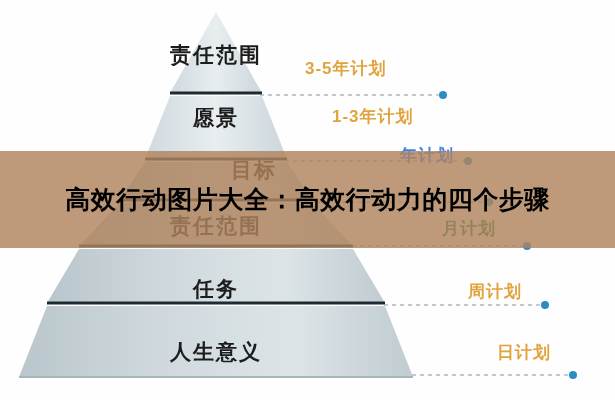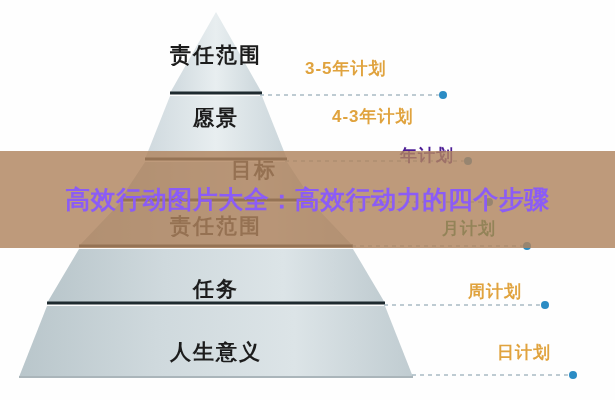--- a/index.html
+++ b/index.html
@@ -156,31 +156,31 @@
     </svg>
 
     <div class="tier-label" style="left: 216px; top: 55px; font-size: 21px;">责任范围</div>
     <div class="tier-label" style="left: 216px; top: 118px; font-size: 21px; text-align: center;">愿景</div>
     <div class="tier-label" style="left: 216px; top: 170px; font-size: 21px; margin-left: 38px;">目标</div>
     <div class="tier-label" style="left: 216px; top: 226px; font-size: 21px;">责任范围</div>
     <div class="tier-label" style="left: 216px; top: 289px; font-size: 21px;">任务</div>
     <div class="tier-label" style="left: 216px; top: 352px; font-size: 21px;">人生意义</div>
 
     <div class="plan-label" style="left: 305px; top: 68px; font-size: 17px; color: rgb(224, 163, 62);">3-5年计划</div>
-    <div class="plan-label" style="left: 332px; top: 116px; font-size: 17px; color: rgb(224, 163, 62);">4-3年计划</div>
-    <div class="plan-label" style="left: 400px; top: 155px; font-size: 17px; color: #4c1d95; text-align: center;">年计划</div>
+    <div class="plan-label" style="left: 332px; top: 116px; font-size: 17px; color: rgb(224, 163, 62);">1-3年计划</div>
+    <div class="plan-label" style="left: 400px; top: 155px; font-size: 17px; color: #3b82f6; text-align: center;">年计划</div>
     <div class="plan-label" style="left: 442px; top: 228px; font-size: 17px; color: #15803d;">月计划</div>
     <div class="plan-label" style="left: 497px; top: 352px; font-size: 17px; color: rgb(224, 163, 62);">日计划</div>
     <div class="plan-label" style="left: 468px; top: 291px; font-size: 17px; color: rgb(224, 163, 62);">周计划</div>
 
     <div class="conn-dot" style="left: 443px; top: 95px; background: rgb(43, 140, 196);"></div>
     <div class="conn-dot" style="left: 468px; top: 161px; background: rgb(43, 140, 196);"></div>
     <div class="conn-dot" style="left: 489px; top: 202px; background: rgb(43, 140, 196);"></div>
     <div class="conn-dot" style="left: 527px; top: 246px; background: rgb(43, 140, 196);"></div>
     <div class="conn-dot" style="left: 545px; top: 305px; background: rgb(43, 140, 196);"></div>
     <div class="conn-dot" style="left: 573px; top: 375px; background: rgb(43, 140, 196);"></div>
   </div>
 
   <div id="banner" style="background: rgba(176, 132, 94, 0.82);">
-    <div id="banner-text" style="color: #8b5cf6;">高效行动图片大全：高效行动力的四个步骤</div>
+    <div id="banner-text" style="color: #000000;">高效行动图片大全：高效行动力的四个步骤</div>
   </div>
 
 </div>
 
 </body></html>

